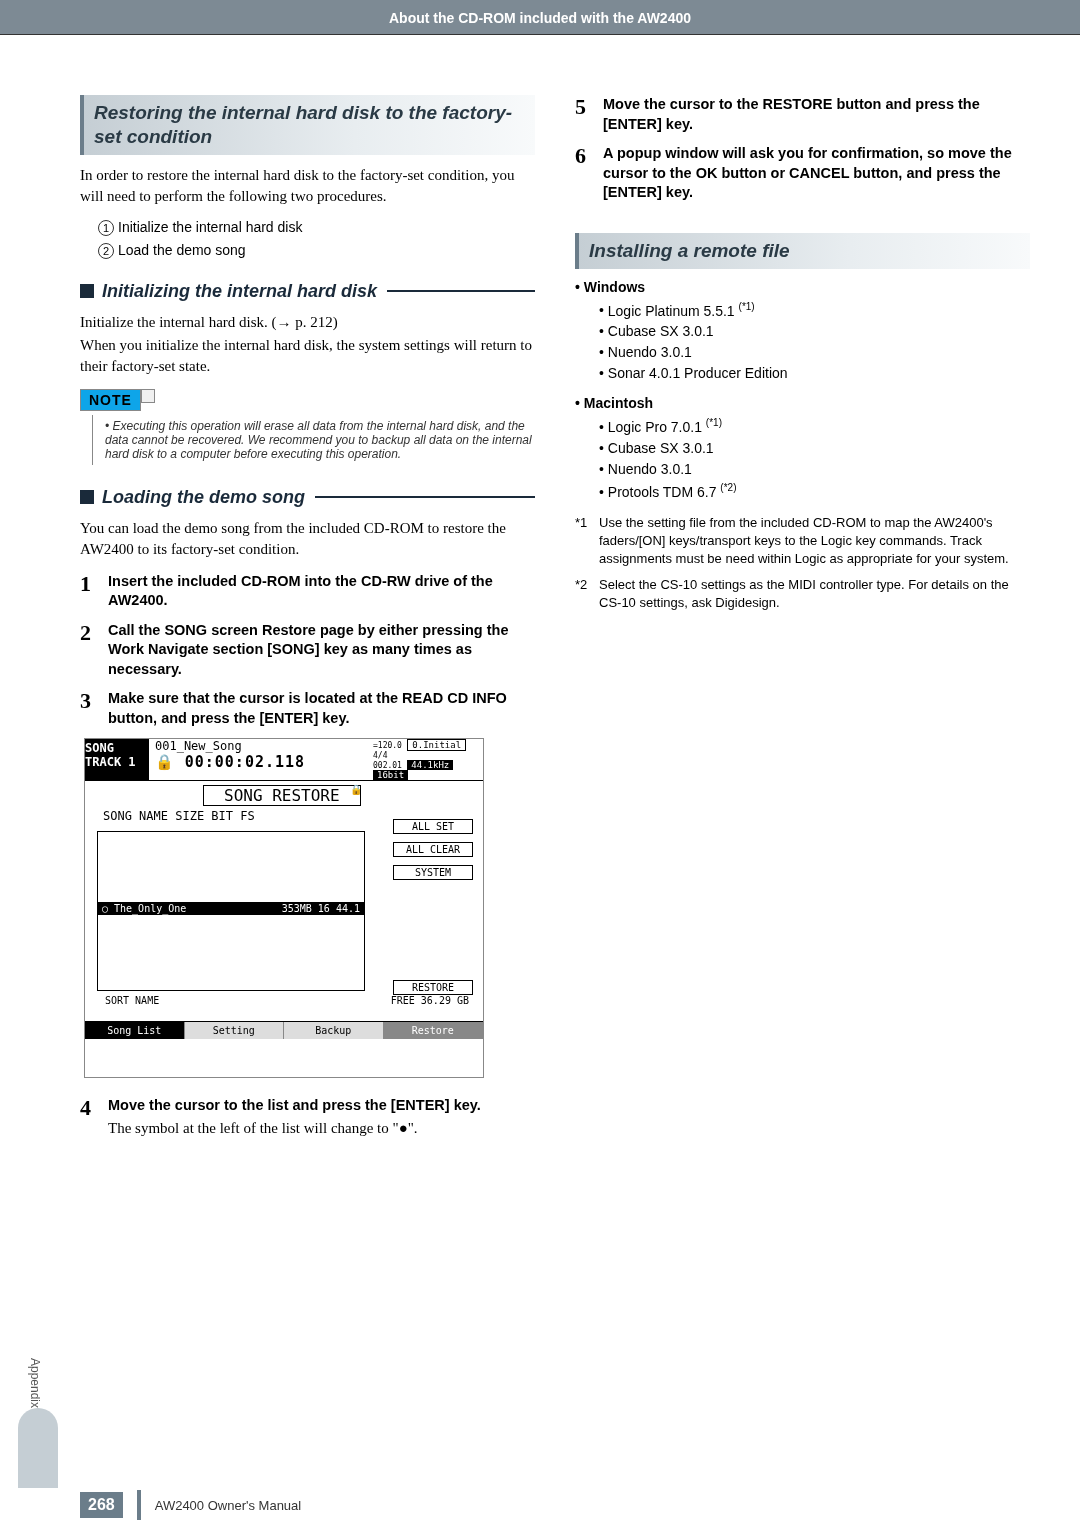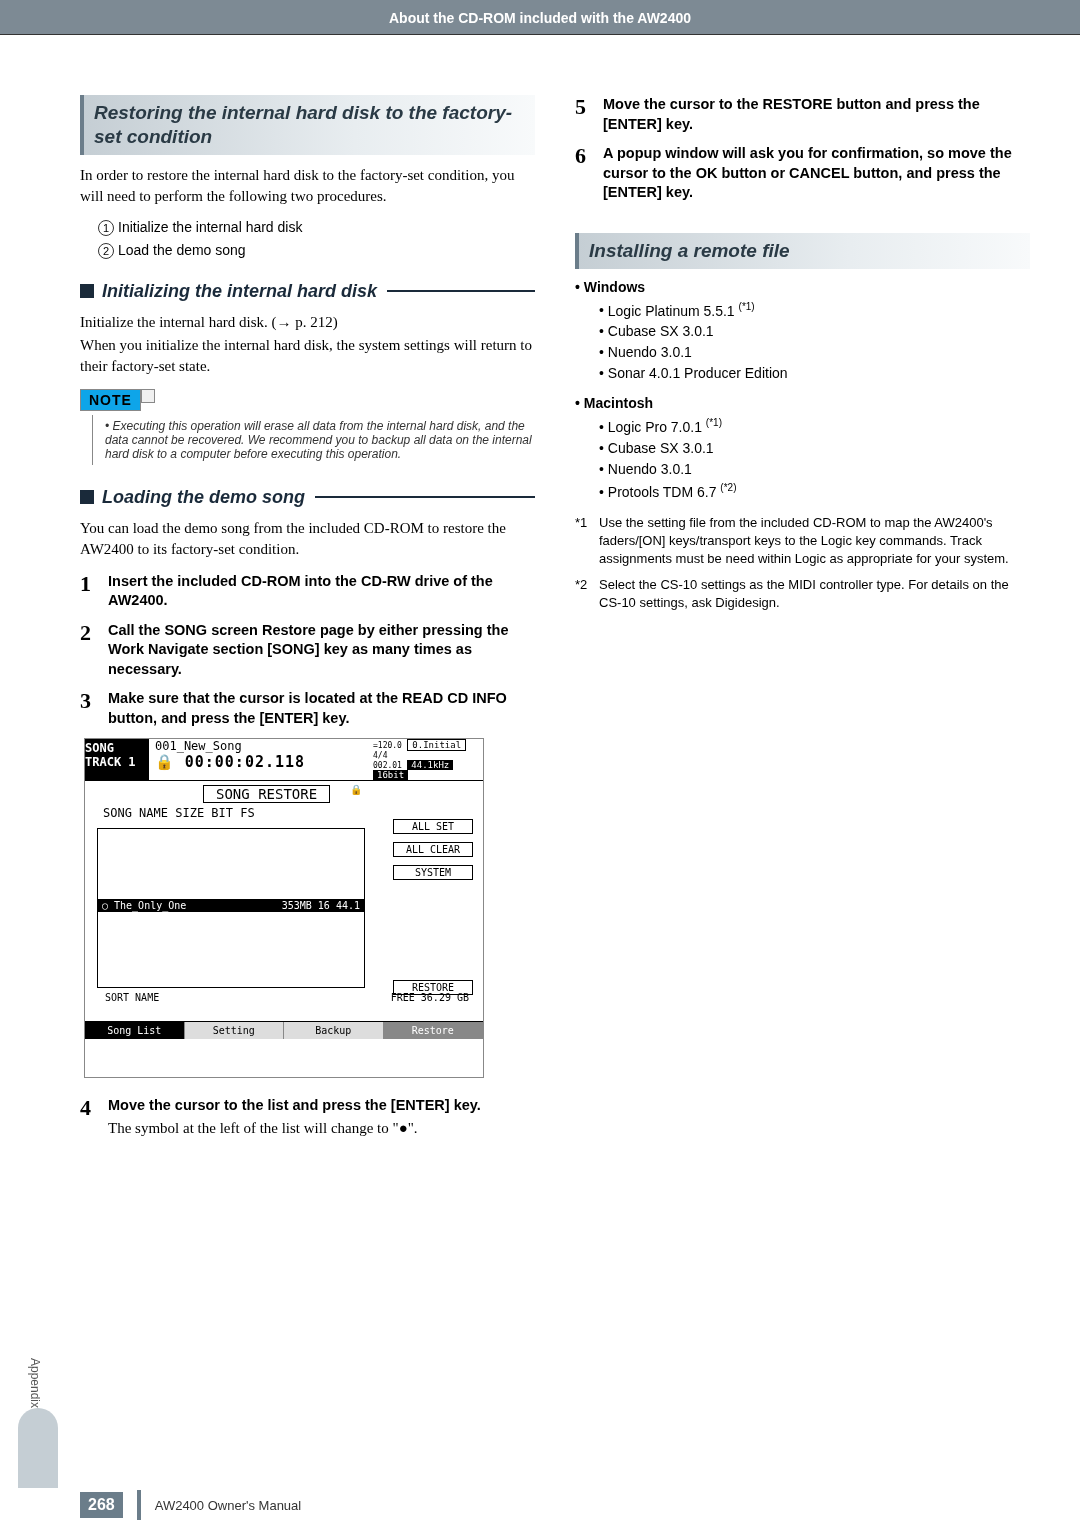--- a/index.html
+++ b/index.html
@@ -120,21 +120,21 @@
     font-size: 12px;
   }
   .screenshot .top-mid { flex: 1; padding: 0 6px; }
   .screenshot .top-right { width: 110px; font-size: 9px; }
   .tr-small { font-size: 8px; }
   .tr-box { display: inline-block; border: 1px solid #000; padding: 0 4px; font-size: 9px; }
   .tr-blk { display: inline-block; background: #000; color: #fff; padding: 0 4px; font-size: 9px; }
   .song-time { font-weight: bold; font-size: 15px; letter-spacing: 1px; }
   .song-name { font-size: 12px; }
   .mid-panel { padding: 4px 8px; position: relative; height: 240px; }
-  .restore-label { display: inline-block; border: 1px solid #000; padding: 0 12px; font-size: 14px; margin-left: 110px; margin-bottom: 3px; }
+  .restore-label { display: inline-block; border: 1px solid #000; padding: 0 20px; font-size: 16px; margin-left: 110px; margin-bottom: 3px; }
   .cols { font-size: 12px; margin-left: 10px; }
   .side-btns { position: absolute; right: 10px; top: 38px; }
   .side-btn { border: 1px solid #000; padding: 1px 8px; font-size: 10px; margin-bottom: 8px; text-align: center; width: 80px; }
   .restore-btn { position: absolute; right: 10px; bottom: 26px; border: 1px solid #000; padding: 1px 8px; font-size: 10px; width: 80px; text-align: center; }
   .inner-list { border: 1px solid #000; margin: 8px 110px 4px 4px; height: 160px; position: relative; background: #fff; }
   .list-row { background: #000; color: #fff; font-size: 10px; padding: 1px 4px; display: flex; position: absolute; top: 70px; width: 100%; }
   .list-row span:first-child { flex: 1; }
   .sort-row { font-size: 10px; padding: 0 6px 0 12px; display: flex; }
   .sort-row span:first-child { flex: 1; }
   .tabs { display: flex; background: #ddd; border-top: 1px solid #000; }

